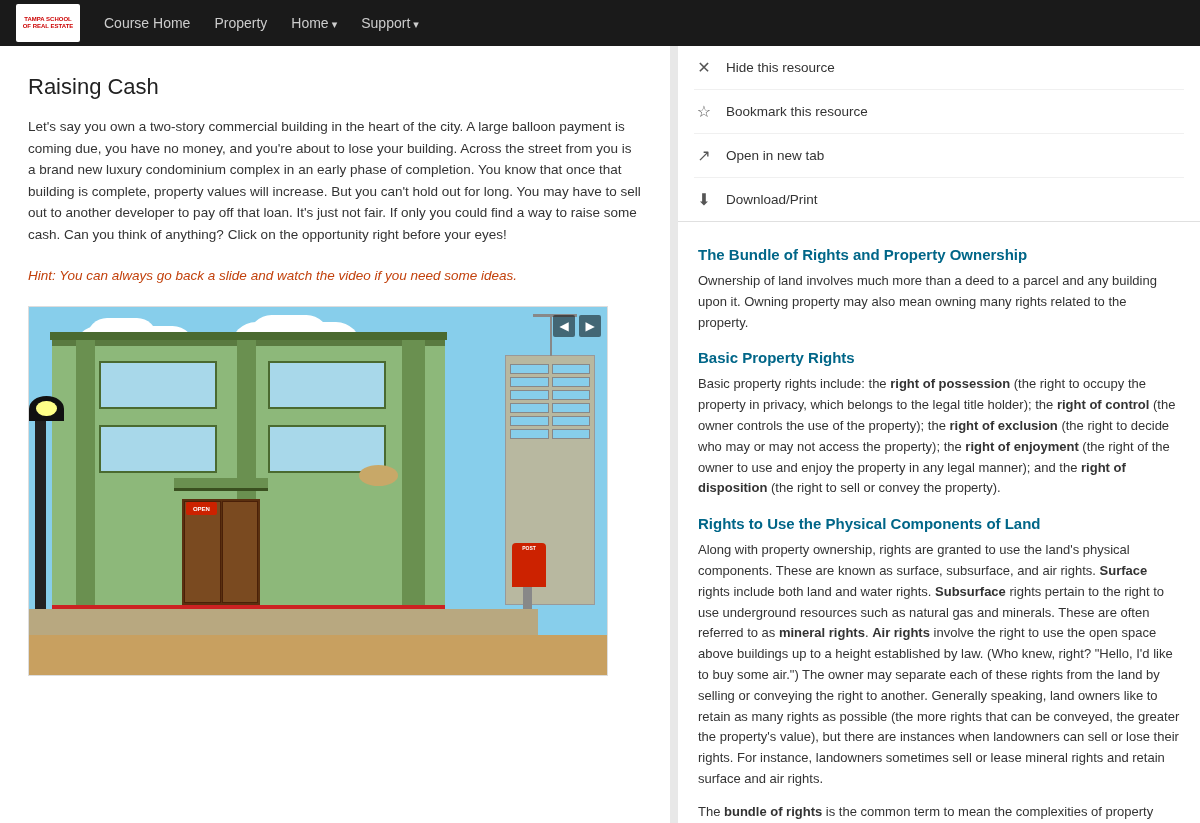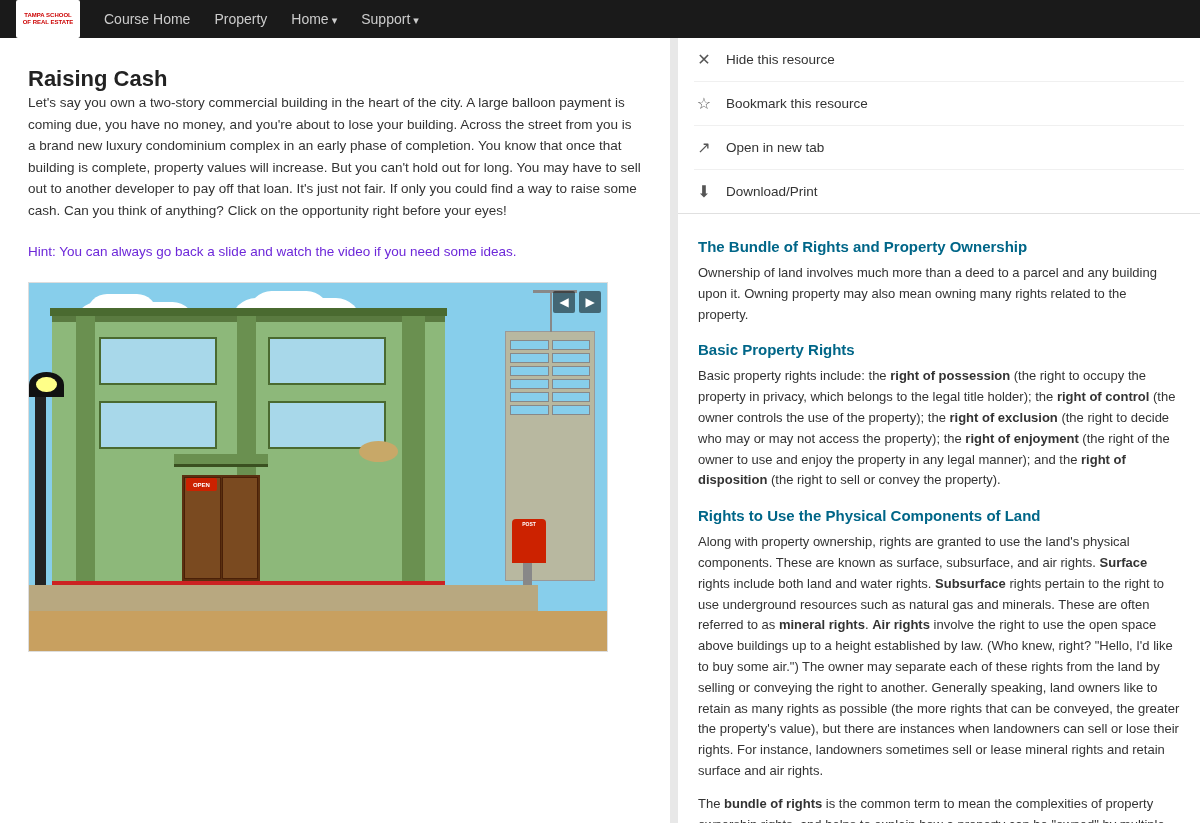--- a/index.html
+++ b/index.html
@@ -1,21 +1,21 @@
 <!DOCTYPE html>
 <html><head>
   <meta charset="utf-8">
   <style>
     * { box-sizing: border-box; margin: 0; padding: 0; }
     body { font-family: Arial, sans-serif; font-size: 14px; color: #333; background: #e8e8e8; }
 
     
     .nav {
       background: #1a1a1a;
-      height: 38px;
+      height: 46px;
       display: flex;
       align-items: center;
       padding: 0 16px;
       gap: 24px;
     }
     .nav-logo {
       width: 64px;
       height: 38px;
       background: #fff;
       border-radius: 2px;
@@ -52,36 +52,38 @@
     
     .left-panel {
       flex: 0 0 670px;
       background: #fff;
       padding: 28px 28px 24px 28px;
       overflow-y: auto;
     }
 
     .page-title {
       font-size: 22px;
-      font-weight: bold;
+      font-weight: normal;
       color: #222;
+      margin-bottom: 16px;
     }
 
     .content-text {
       font-size: 13.5px;
       line-height: 1.6;
       color: #333;
       margin-bottom: 19px;
     }
 
     .hint-text {
       font-size: 13.5px;
       line-height: 1.6;
-      color: #6d28d9;
+      color: #c2410c;
       margin-bottom: 20px;
+      font-style: italic;
     }
 
     
     .illustration {
       width: 580px;
       height: 370px;
       border: 1px solid #ddd;
       background: #87ceeb;
       position: relative;
       overflow: hidden;

